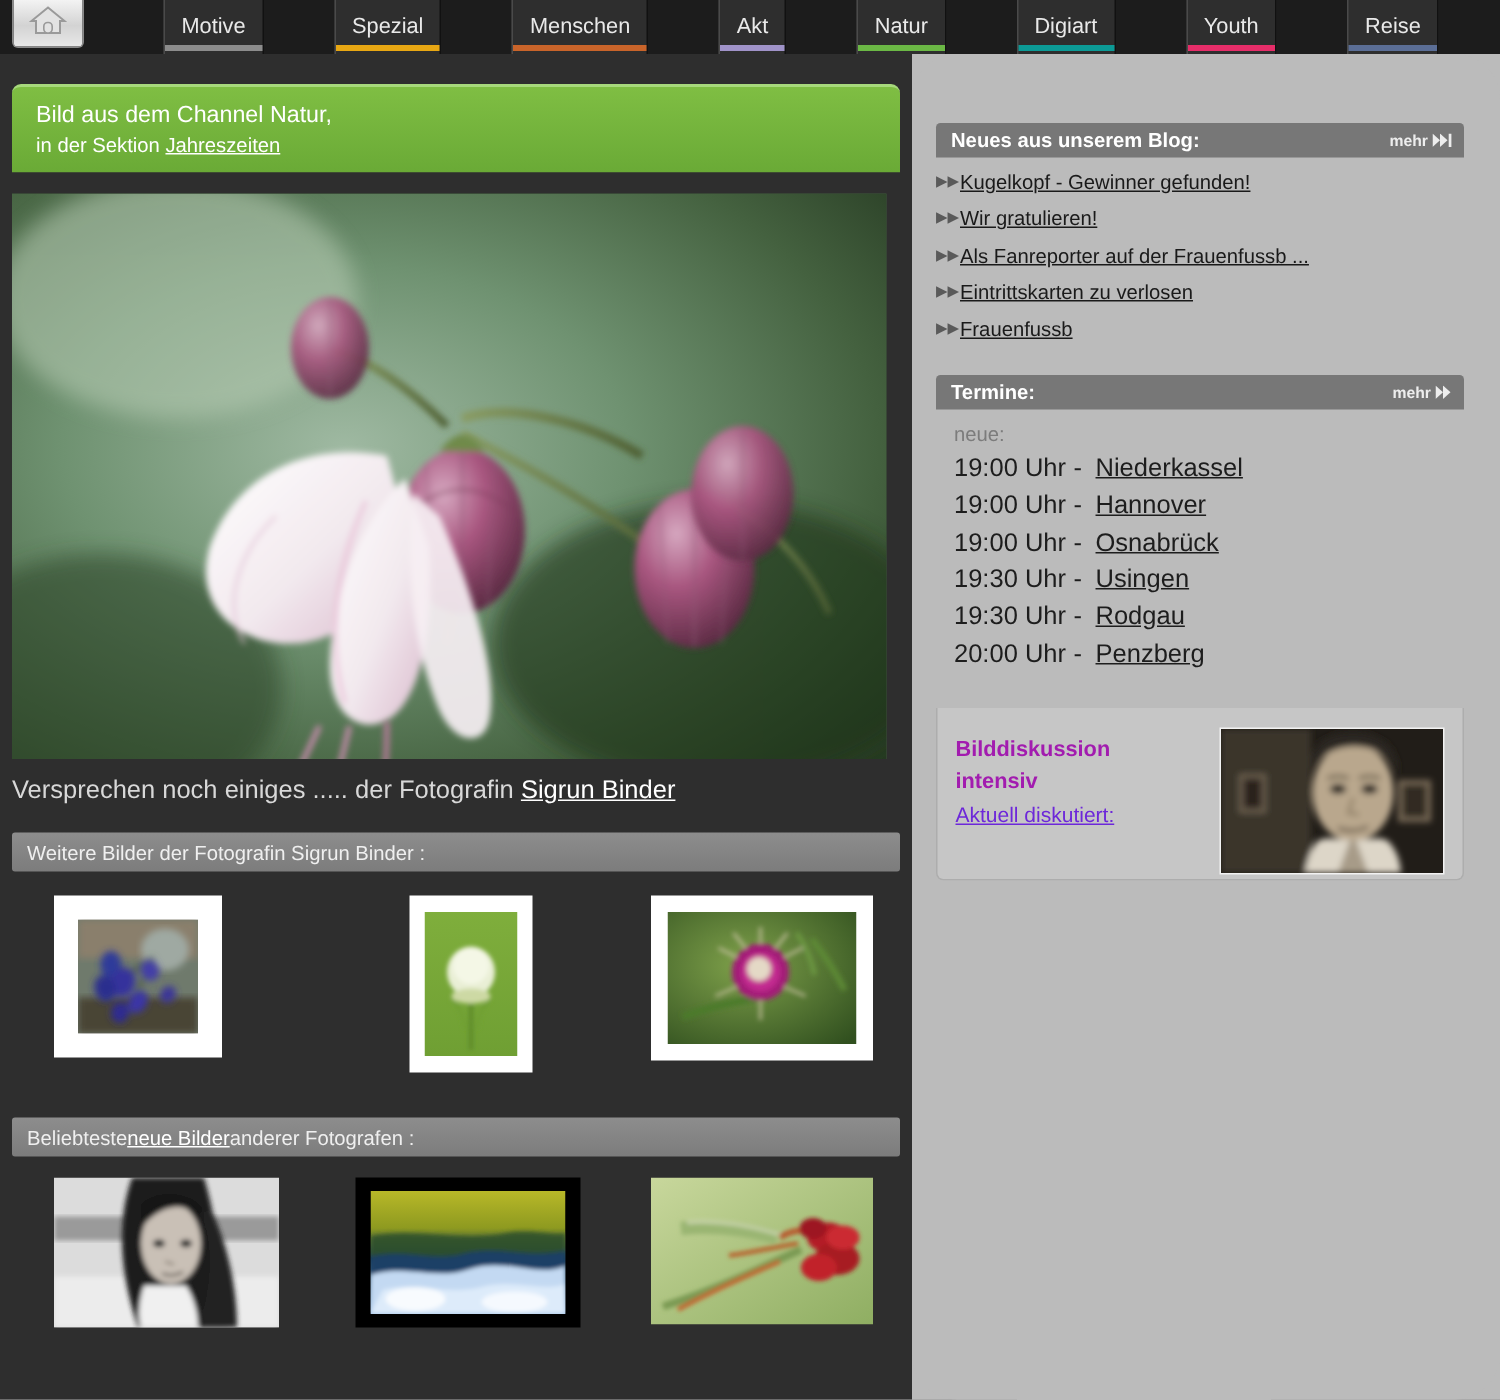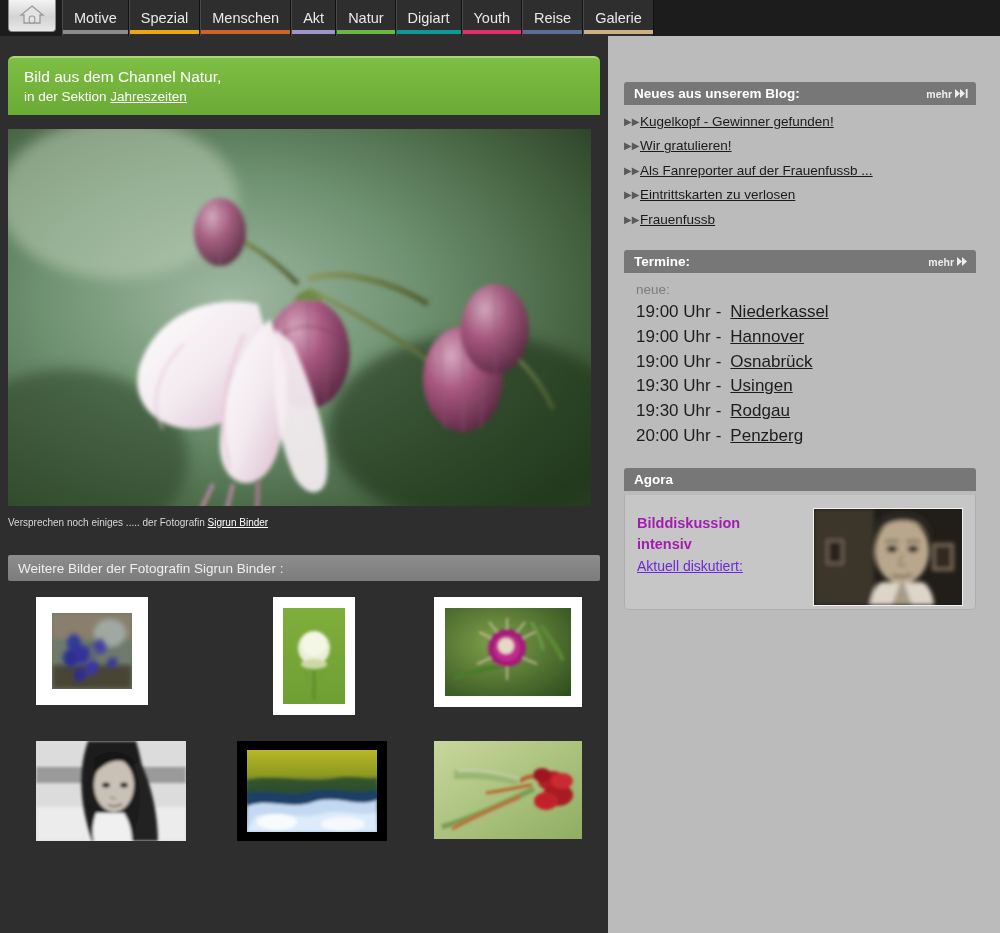--- a/index.html
+++ b/index.html
@@ -35,20 +35,21 @@
     padding: 0 11px;
     height: 36px;
     display: flex; align-items: center; justify-content: center;
     color: #e9e9e9;
     font-size: 14.5px;
     background: #2e2e2e;
     border-left: 1px solid #4a4a4a;
     border-right: 1px solid #111;
     cursor: pointer;
     white-space: nowrap;
+    margin-left: 47px;
   }
   .navitem:first-of-type { border-left: 1px solid #4a4a4a; }
   .navitem .ul {
     position: absolute; left: 0; right: 0; bottom: 2px; height: 4px;
   }
 
   
   #page {
     position: absolute; left: 0; top: 36px; width: 1000px; height: 897px;
     background: #bbbbbb;
@@ -81,21 +82,21 @@
   .photowrap {
     margin-top: 14px;
     width: 583px; height: 377px;
     position: relative;
     overflow: hidden;
     background: #3f5a3a;
   }
   .caption {
     margin-top: 11px;
     color: #d8d8d8;
-    font-size: 10px;
+    font-size: 17px;
     height: 38px;
   }
   .caption a { color: #ffffff; text-decoration: underline; }
 
   
   .secbar {
     width: 592px; height: 26px;
     background: linear-gradient(#8d8d8d, #7c7c7c);
     color: #efefef;
     font-size: 13.5px;
@@ -412,20 +413,25 @@
                   <path d="M46 50 L32 56"></path>
                   <path d="M62 59 L62 72"></path>
                 <path d="M72 24 L80 14"></path>
                   <path d="M52 24 L44 14"></path>
               </g>
             </g>
           </svg>
         </div>
       </div>
 
+      <div class="secbar" style="margin-top:18px;">
+        <span>Beliebteste </span>
+          <a>neue Bilder</a>
+          <span> anderer Fotografen :</span>
+      </div>
 
       <div class="thumbrow" style="margin-top:14px;">
 
         <div class="thumb" style="left:28px; width:150px; height:100px;">
           <svg width="150" height="100" viewBox="0 0 150 100">
             <defs>
                 <filter id="b4">
                   <feGaussianBlur stdDeviation="1.8"></feGaussianBlur>
                 </filter>
               </defs>
@@ -581,23 +587,20 @@
         </div>
         <div class="termrow">
           <span>20:00 Uhr</span>
           <span style="margin:0 5px;">-</span>
           <a>Penzberg</a>
         </div>
       </div>
     </div>
 
     <div class="panel" style="top:432px;">
-      <div class="panelhdr">
-        <span>Agora</span>
-      </div>
       <div class="agorabody">
         <div class="agoratitle">Bilddiskussion</div>
         <div class="agoratitle">intensiv</div>
         <div class="agoralink">
           <a>Aktuell diskutiert:</a>
         </div>
         <div class="agoraimg">
           <svg width="148" height="96" viewBox="0 0 148 96">
             <defs>
                 <filter id="b7">

